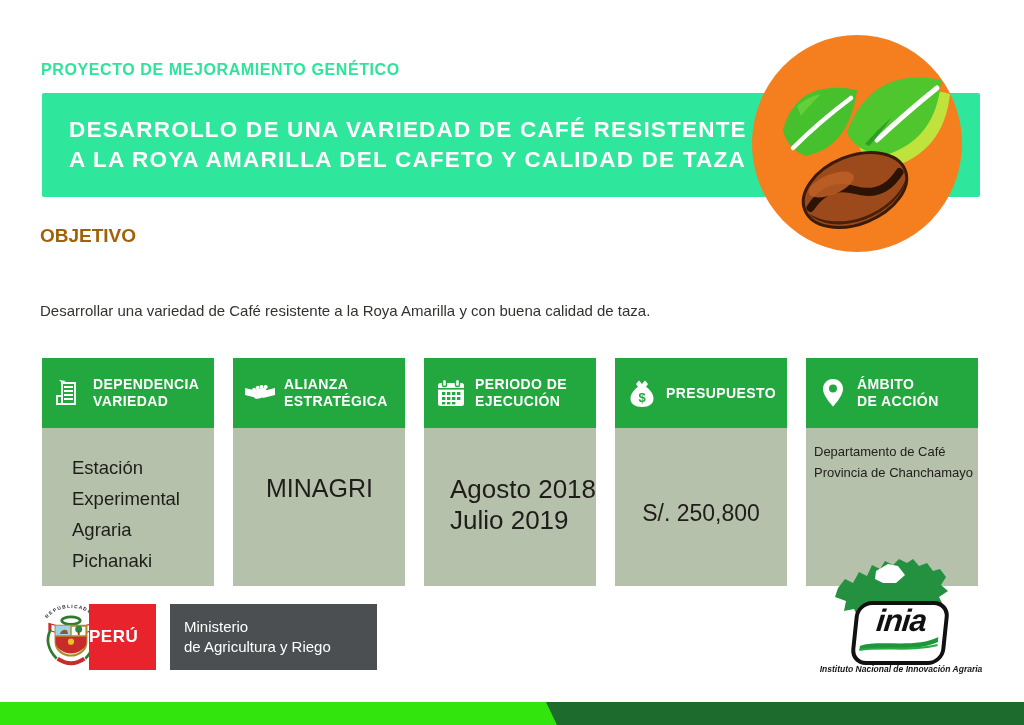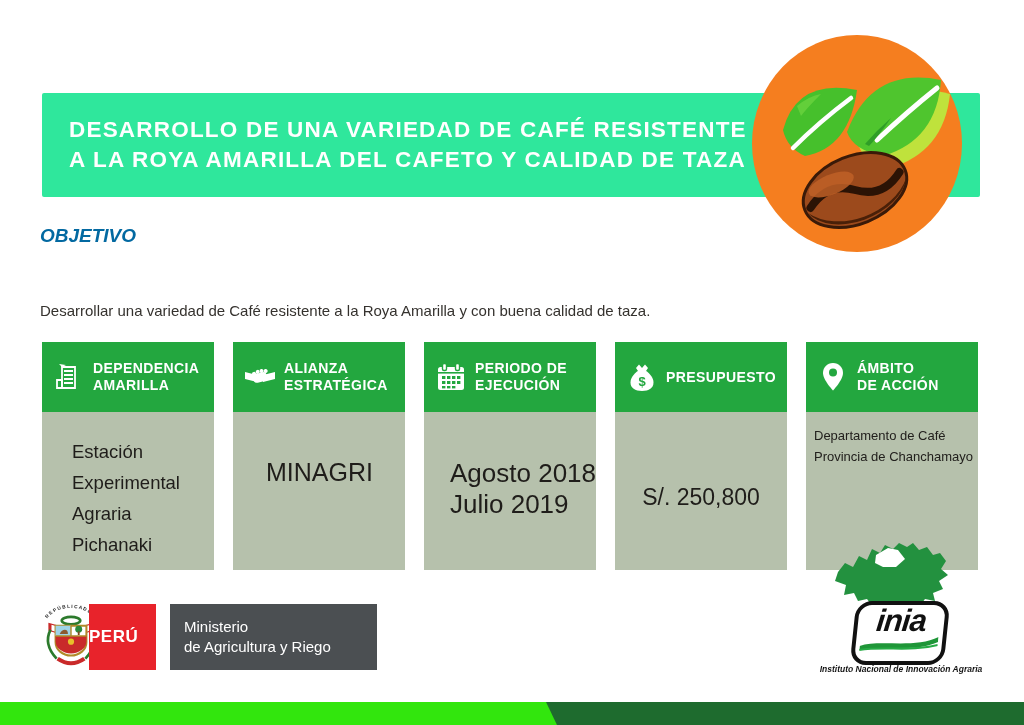--- a/index.html
+++ b/index.html
@@ -20,30 +20,31 @@
   .banner .line{
     color:#ffffff;font-size:22.5px;font-weight:bold;letter-spacing:1.2px;line-height:30px;
     white-space:nowrap;
   }
   .orange-circle{
     position:absolute;left:752px;top:35px;width:210px;height:217px;border-radius:50%;
     background:#f57e1f;z-index:2;display:flex;align-items:center;justify-content:center;
   }
   
   .objective-heading{
-    position:absolute;left:40px;top:225px;font-size:19px;font-weight:bold;color:#0369a1;font-style:italic;
+    position:absolute;left:40px;top:225px;font-size:19px;font-weight:bold;color:#a16207;
   }
   .objective-text{
     position:absolute;left:40px;top:259px;font-size:15px;color:#35322e;margin-top:43px;
   }
   
   .card{position:absolute;top:342px;width:172px;height:228px;}
   .card-header{
     height:70px;background:#23a73f;display:flex;align-items:center;box-sizing:border-box;
     padding-left:11px;
+    margin-top:16px;
   }
   .card-icon{width:32px;height:32px;flex:0 0 32px;margin-right:8px;display:flex;align-items:center;justify-content:center;}
   .card-title{color:#ffffff;font-size:14px;font-weight:bold;letter-spacing:.4px;line-height:17px;}
   .card-body{
     height:158px;background:#b6c1ac;box-sizing:border-box;color:#1f1d1a;position:relative;
   }
   .body-lines-1{padding:24px 0 0 30px;font-size:18.5px;line-height:31px;}
   .body-lines-2{padding:40px 0 0 33px;font-size:25px;line-height:41px;}
   .body-lines-3{padding:46px 0 0 26px;font-size:26px;line-height:31px;}
   .body-lines-4{height:170px;display:flex;align-items:center;justify-content:center;font-size:23px;border-radius:27px;}
@@ -80,20 +81,21 @@
   .bottom-bar-dark{
     position:absolute;left:0;top:0;width:1024px;height:23px;background:#1e6b2e;
     clip-path:polygon(546px 0, 1024px 0, 1024px 23px, 557px 23px);
   }
 </style>
 </head>
 <body>
 
 <div class="page">
 
+  <div class="kicker">PROYECTO DE MEJORAMIENTO GENÉTICO</div>
 
   <div class="banner">
     <div class="line">DESARROLLO DE UNA VARIEDAD DE CAFÉ RESISTENTE</div>
     <div class="line">A LA ROYA AMARILLA DEL CAFETO Y CALIDAD DE TAZA</div>
   </div>
 
   <div class="orange-circle">
     <svg width="200" height="207" viewBox="0 0 200 207">
 
       <path d="M95,92 Q122,28 188,46 Q182,104 128,120 Q99,114 95,92 Z" fill="#bfe23c" transform="translate(5,8)"></path>
@@ -123,21 +125,21 @@
       <span class="card-icon">
         <svg width="30" height="30" viewBox="0 0 30 30" fill="none" stroke="#ffffff" stroke-width="1.8">
           <path d="M8,5 h13 v21 h-13 z"></path>
           <path d="M10,9 h9 M10,13 h9 M10,17 h9 M10,21 h9"></path>
           <path d="M3,18 h5 v8 h-5 z"></path>
           <path d="M8,5 L5,2 L12,3 Z" fill="#ffffff" stroke="none"></path>
         </svg>
       </span>
       <span class="card-title">
         <div>DEPENDENCIA</div>
-        <div>AMARILLA</div>
+        <div>VARIEDAD</div>
       </span>
     </div>
     <div class="card-body">
       <div class="body-lines-1">
         <div>Estación</div>
         <div>Experimental</div>
         <div>Agraria</div>
         <div>Pichanaki</div>
       </div>
     </div>

